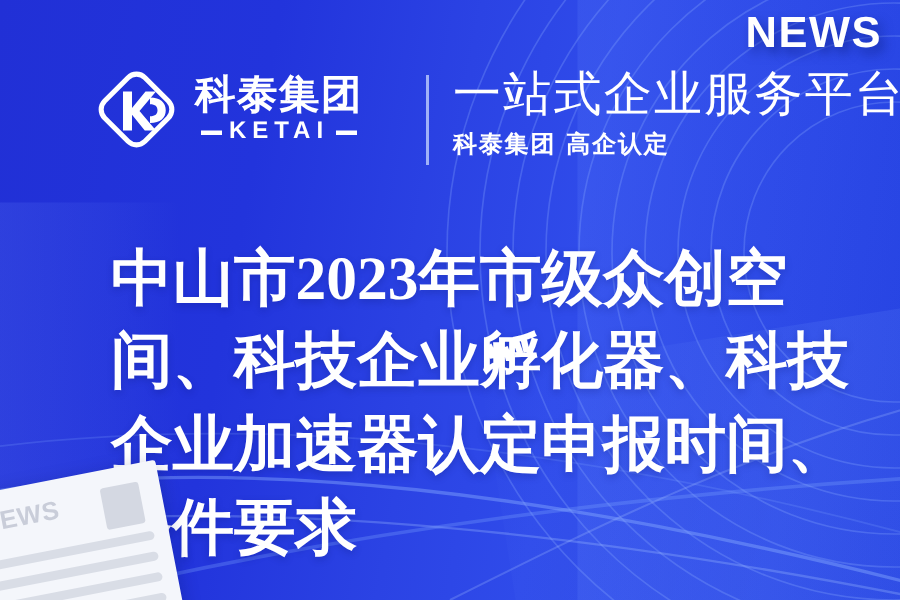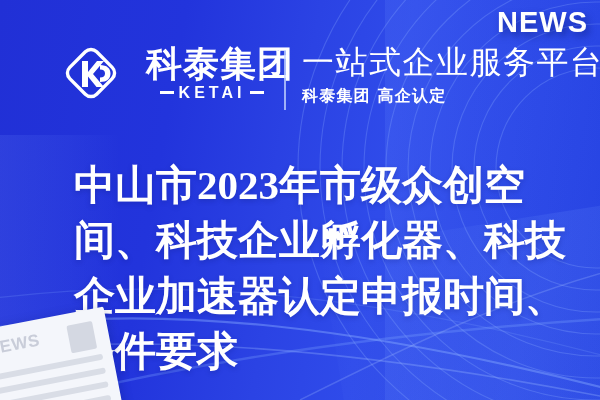--- a/index.html
+++ b/index.html
@@ -114,27 +114,26 @@
     flex: 0 0 58px;
   }
   .logo-text {
     display: flex;
     flex-direction: column;
     align-items: stretch;
     gap: 3px;
   }
   .logo-cn {
     font-family: Liberation Serif, serif;
-    font-size: 36px;
+    font-size: 27px;
     font-weight: bold;
     color: #ffffff;
     letter-spacing: 1px;
     line-height: 1;
     white-space: nowrap;
-    margin-left: 16px;
   }
   .logo-en-row {
     display: flex;
     align-items: center;
     gap: 5px;
     justify-content: center;
   }
   .logo-en-dash {
     display: block;
     height: 3px;

